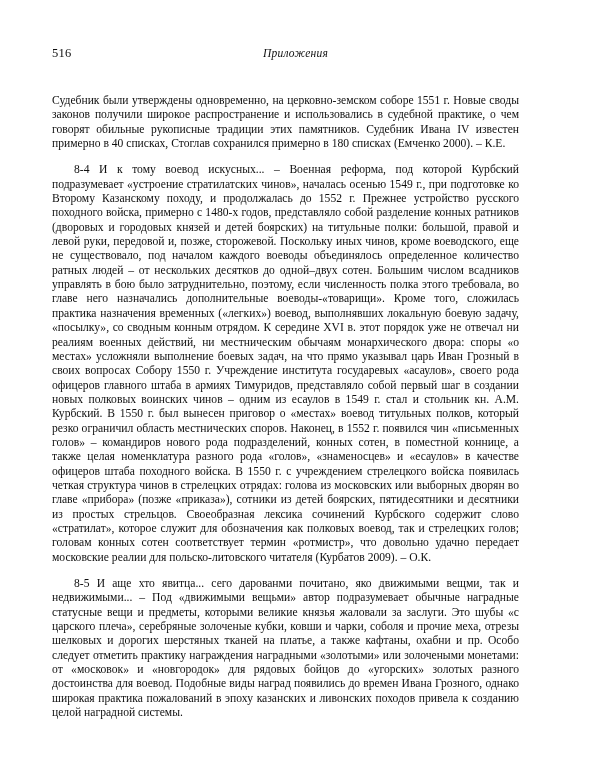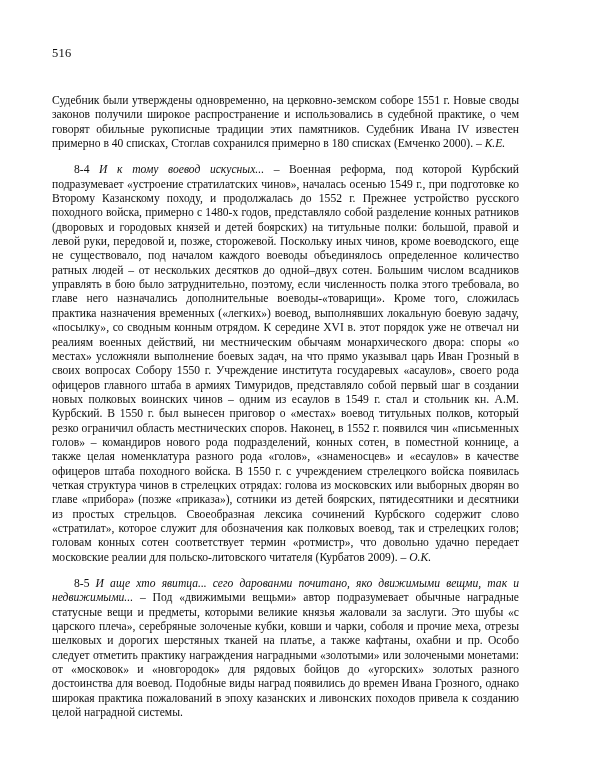--- a/index.html
+++ b/index.html
@@ -52,30 +52,30 @@
     text-indent: 22px;
     text-align: justify;
   }
   .para.first {
     text-indent: 0;
   }
   .para + .para {
     margin-top: 12px;
   }
   .it {
-    font-style: italic;
   }
 </style>
 </head>
 <body>
 
 <div class="page">
 
   <div class="header">
     <div class="page-number">516</div>
+    <div class="running-title">Приложения</div>
   </div>
 
   <div class="body-text">
     <p class="para first"><span>Судебник были утверждены одновременно, на церковно-земском соборе 1551 г. Новые своды законов получили широкое распространение и использовались в судебной практике, о чем говорят обильные рукописные традиции этих памятников. Судебник Ивана IV известен примерно в 40 списках, Стоглав сохранился примерно в 180 списках (Емченко 2000). – </span><span class="it">К.Е.</span></p>
     <p class="para"><span>8-4 </span><span class="it">И к тому воевод искусных...</span><span> – Военная реформа, под которой Курбский подразумевает «устроение стратилатских чинов», началась осенью 1549 г., при подготовке ко Второму Казанскому походу, и продолжалась до 1552 г. Прежнее устройство русского походного войска, примерно с 1480-х годов, представляло собой разделение конных ратников (дворовых и городовых князей и детей боярских) на титульные полки: большой, правой и левой руки, передовой и, позже, сторожевой. Поскольку иных чинов, кроме воеводского, еще не существовало, под началом каждого воеводы объединялось определенное количество ратных людей – от нескольких десятков до одной–двух сотен. Большим числом всадников управлять в бою было затруднительно, поэтому, если численность полка этого требовала, во главе него назначались дополнительные воеводы-«товарищи». Кроме того, сложилась практика назначения временных («легких») воевод, выполнявших локальную боевую задачу, «посылку», со сводным конным отрядом. К середине XVI в. этот порядок уже не отвечал ни реалиям военных действий, ни местническим обычаям монархического двора: споры «о местах» усложняли выполнение боевых задач, на что прямо указывал царь Иван Грозный в своих вопросах Собору 1550 г. Учреждение института государевых «асаулов», своего рода офицеров главного штаба в армиях Тимуридов, представляло собой первый шаг в создании новых полковых воинских чинов – одним из есаулов в 1549 г. стал и стольник кн. А.М. Курбский. В 1550 г. был вынесен приговор о «местах» воевод титульных полков, который резко ограничил область местнических споров. Наконец, в 1552 г. появился чин «письменных голов» – командиров нового рода подразделений, конных сотен, в поместной коннице, а также целая номенклатура разного рода «голов», «знаменосцев» и «есаулов» в качестве офицеров штаба походного войска. В 1550 г. с учреждением стрелецкого войска появилась четкая структура чинов в стрелецких отрядах: голова из московских или выборных дворян во главе «прибора» (позже «приказа»), сотники из детей боярских, пятидесятники и десятники из простых стрельцов. Своеобразная лексика сочинений Курбского содержит слово «стратилат», которое служит для обозначения как полковых воевод, так и стрелецких голов; головам конных сотен соответствует термин «ротмистр», что довольно удачно передает московские реалии для польско-литовского читателя (Курбатов 2009). – </span><span class="it">О.К.</span></p>
     <p class="para"><span>8-5 </span><span class="it">И аще хто явитца... сего дарованми почитано, яко движимыми вещми, так и недвижимыми...</span><span> – Под «движимыми вещьми» автор подразумевает обычные наградные статусные вещи и предметы, которыми великие князья жаловали за заслуги. Это шубы «с царского плеча», серебряные золоченые кубки, ковши и чарки, соболя и прочие меха, отрезы шелковых и дорогих шерстяных тканей на платье, а также кафтаны, охабни и пр. Особо следует отметить практику награждения наградными «золотыми» или золочеными монетами: от «московок» и «новгородок» для рядовых бойцов до «угорских» золотых разного достоинства для воевод. Подобные виды наград появились до времен Ивана Грозного, однако широкая практика пожалований в эпоху казанских и ливонских походов привела к созданию целой наградной системы.</span></p>
   </div>
 
 </div>
 

